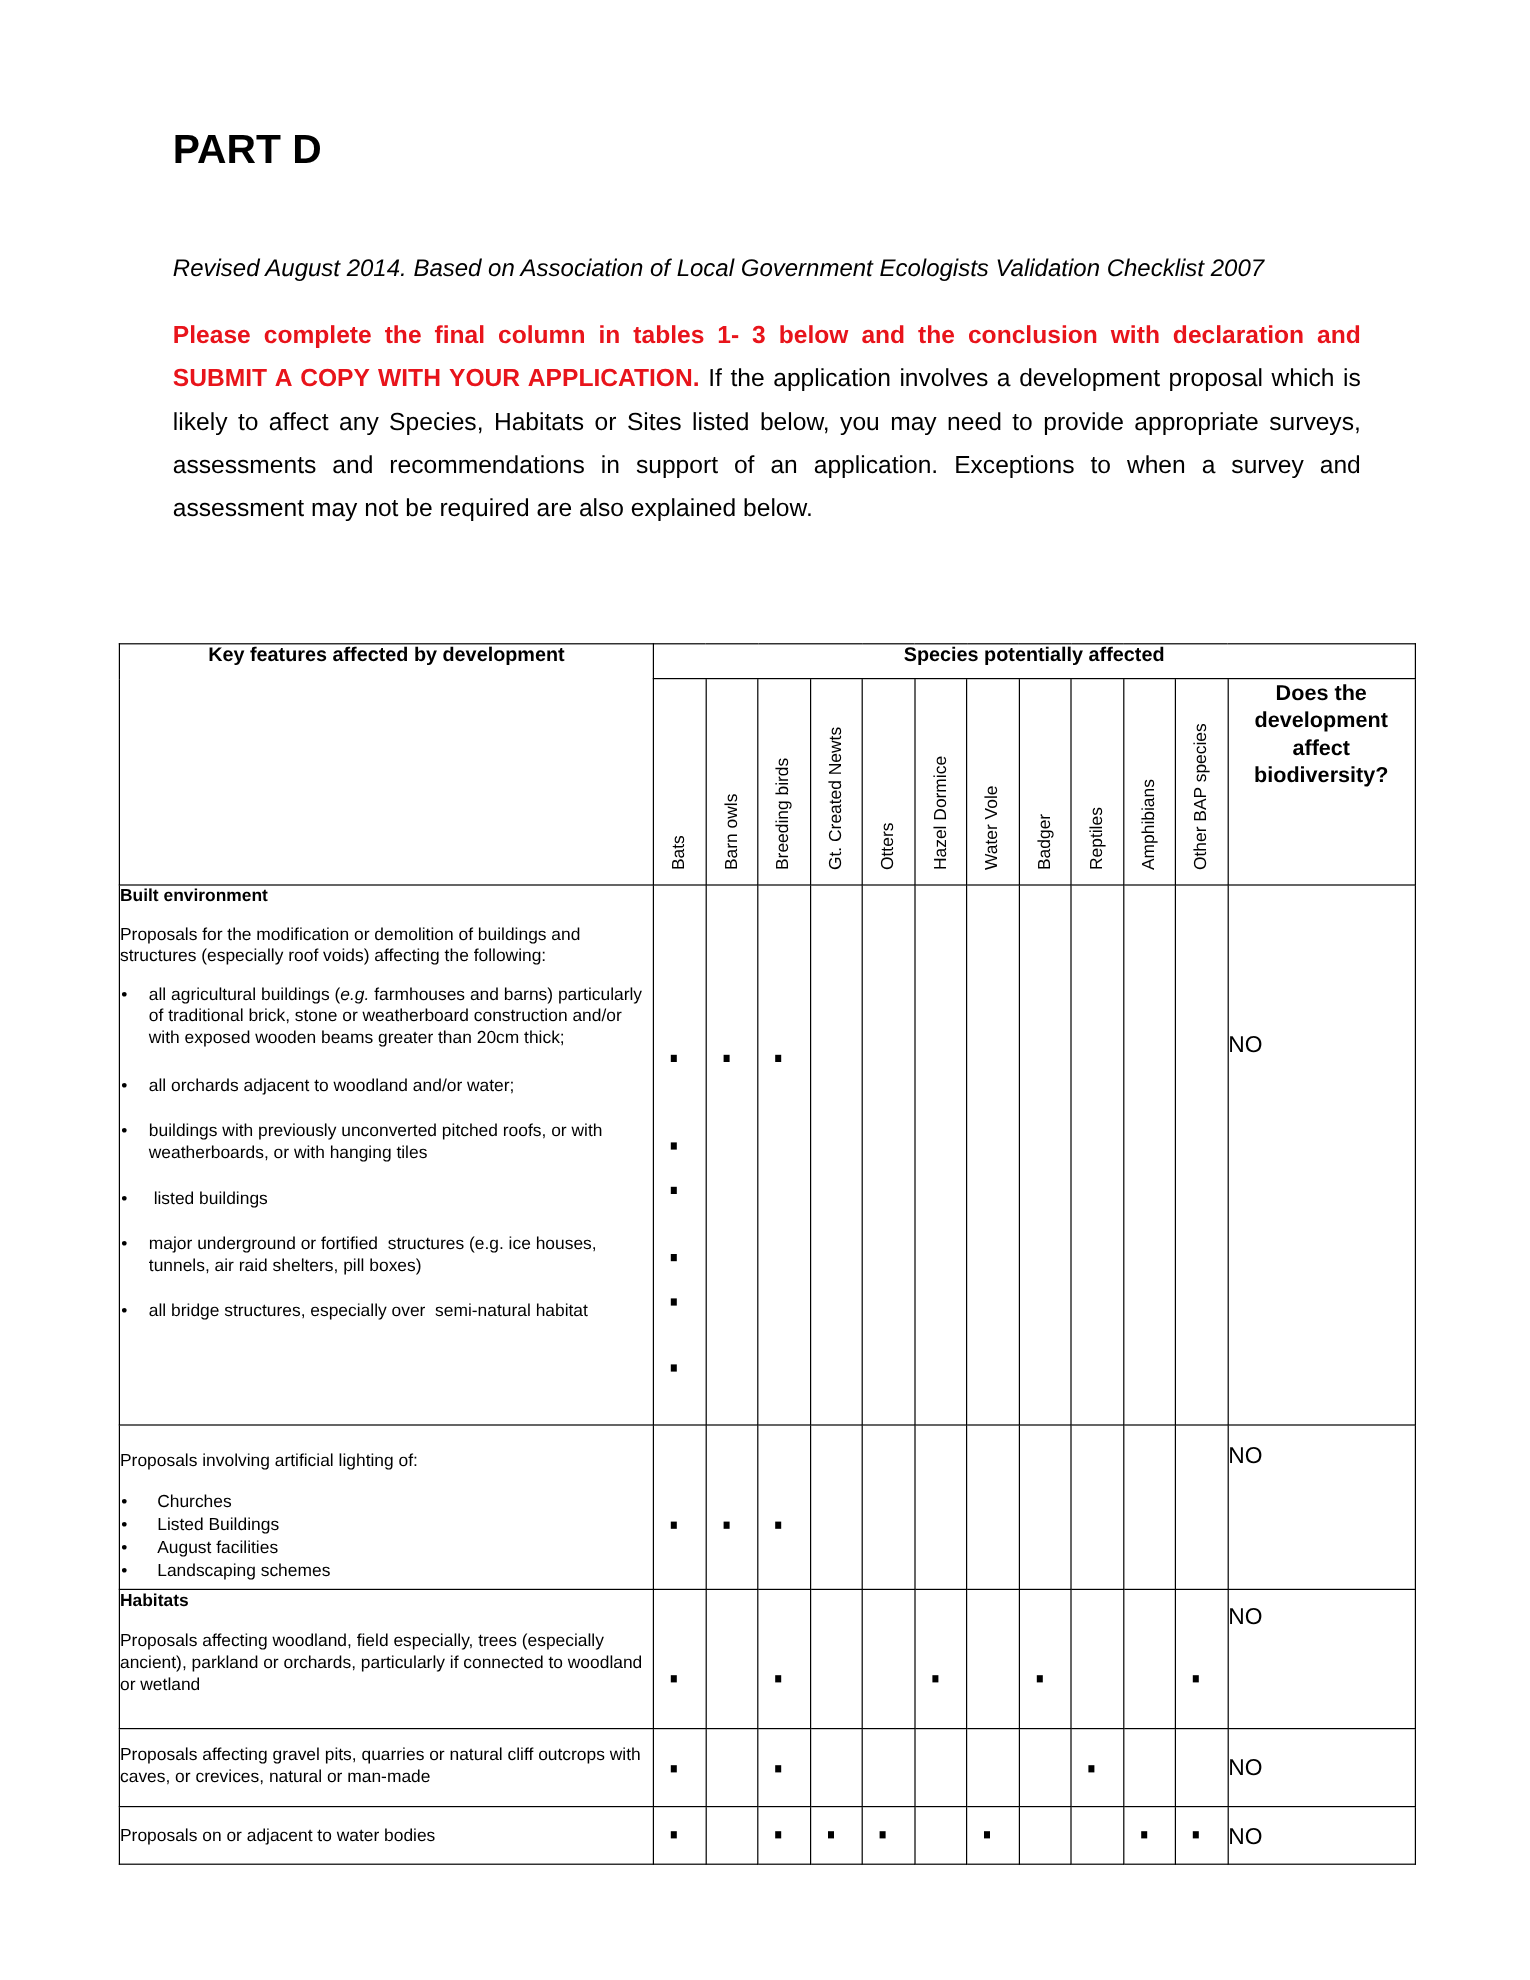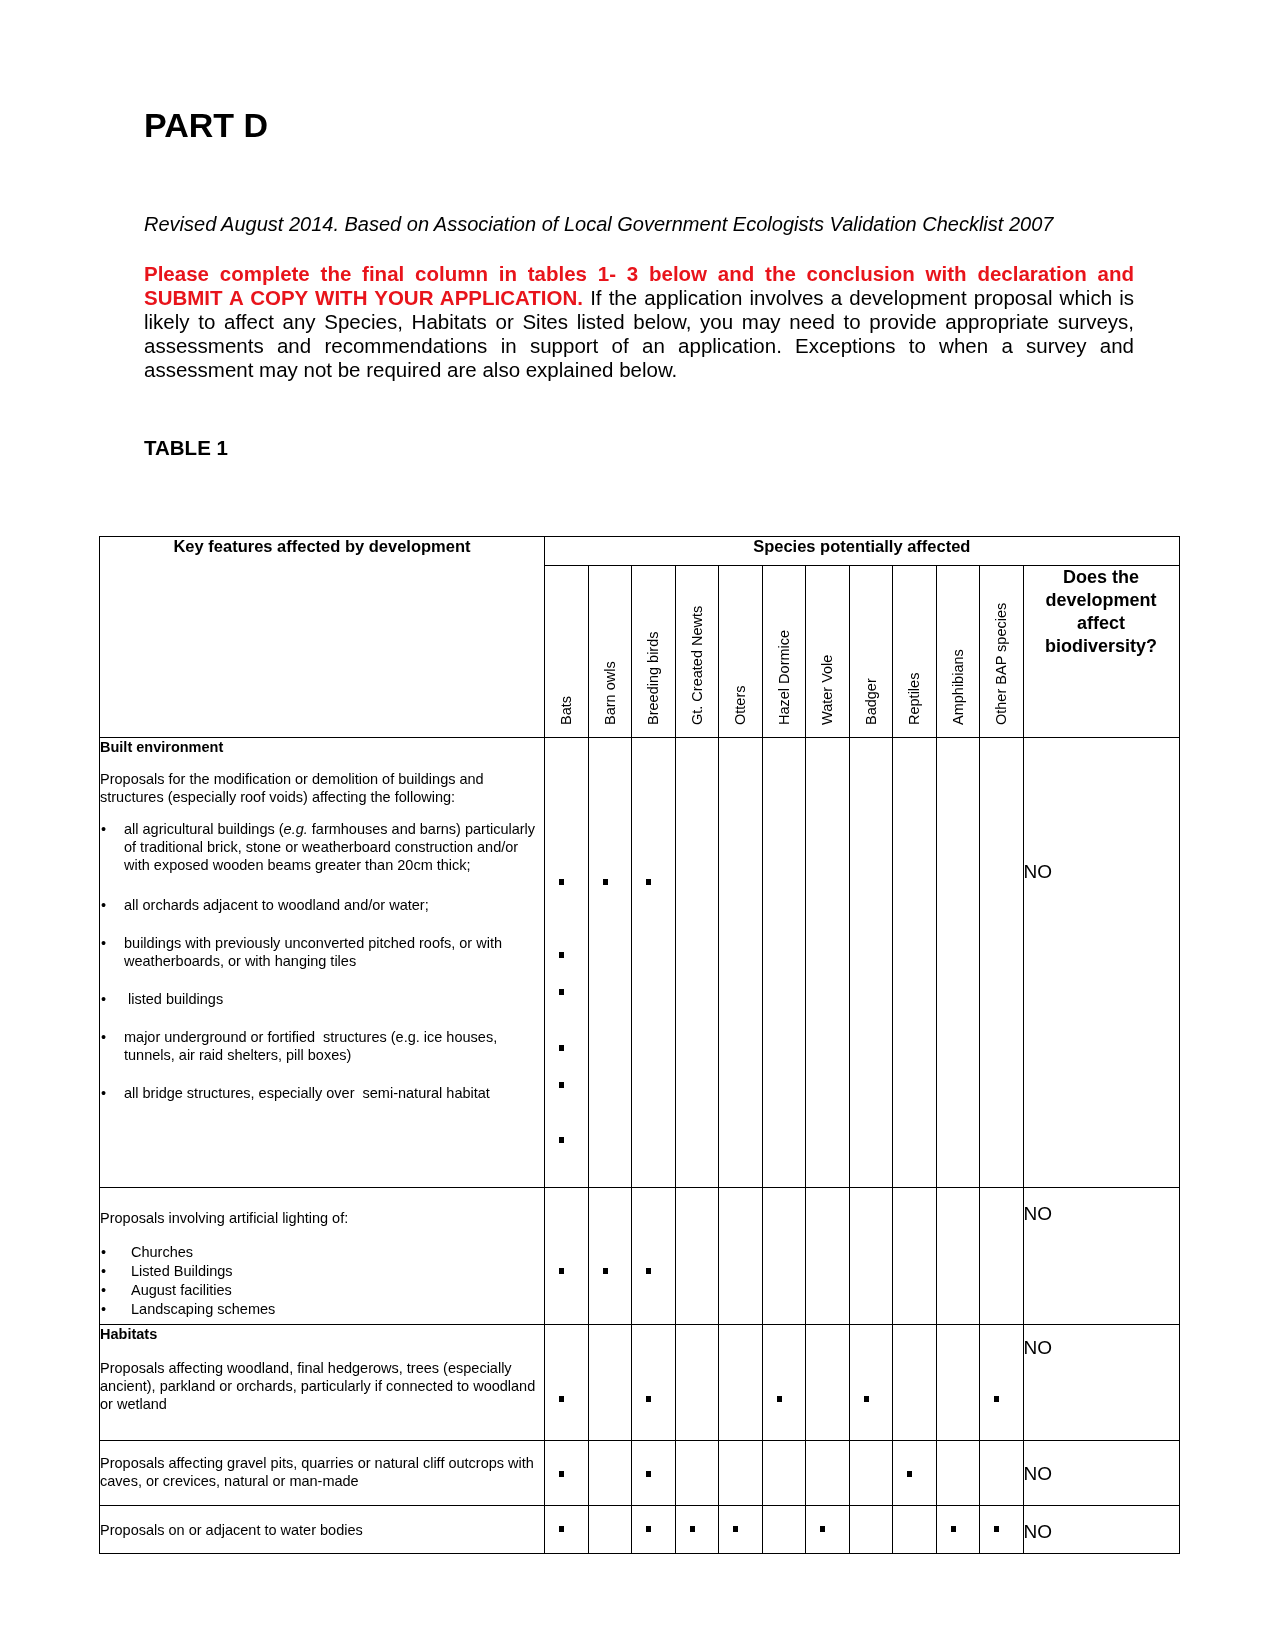--- a/index.html
+++ b/index.html
@@ -1,20 +1,20 @@
 <!DOCTYPE html>
 <html><head>
 <meta charset="utf-8">
 <style>
   html, body { margin:0; padding:0; background:#ffffff; }
   body { width:1275px; height:1650px; position:relative; overflow:hidden;
          font-family:"Liberation Sans", sans-serif; color:#000; }
   .page-title { position:absolute; left:144px; top:104px; font-size:34px; font-weight:bold; line-height:42px; margin:0; }
   .revised { position:absolute; left:144px; top:212px; width:990px; font-size:20px; font-style:italic; line-height:24px; white-space:nowrap; }
-  .intro { position:absolute; left:144px; top:262px; width:990px; font-size:20.5px; line-height:24px; text-align:justify; margin:0; }
+  .intro { position:absolute; left:144px; top:262px; width:990px; font-size:20.5px; line-height:36px; text-align:justify; margin:0; }
   .intro .red { color:#e8141b; font-weight:bold; }
   .table-label { position:absolute; left:144px; top:435px; width:990px; font-size:20.5px; font-weight:bold; line-height:25px; }
   .table-sub { text-align:justify; }
   table.checklist { position:absolute; left:99px; top:536px; width:1080px; border-collapse:collapse; table-layout:fixed; font-size:14.5px; }
   table.checklist td, table.checklist th { border:1.4px solid #000; padding:0; vertical-align:top; }
   th.key-head { font-size:16.5px; font-weight:bold; vertical-align:middle; text-align:center; }
   th.species-head { height:28px; font-size:16.5px; font-weight:bold; text-align:center; vertical-align:middle; }
   th.species-col { height:171px; vertical-align:bottom; position:relative; font-weight:normal; }
   th.species-col .vtext { position:absolute; left:50%; bottom:12px; transform-origin:left bottom; transform:translateX(8px) rotate(-90deg); white-space:nowrap; font-size:14.5px; }
   th.affect-head { font-size:18px; font-weight:bold; text-align:center; vertical-align:middle; line-height:23px; padding:0 10px; }
@@ -35,21 +35,20 @@
 
 <h1 class="page-title">
   <span>PART D</span><br>
 </h1>
 
 <div class="revised">Revised August 2014. Based on Association of Local Government Ecologists Validation Checklist 2007</div>
 
 <p class="intro"><span class="red">Please complete the final column in tables 1- 3 below and the conclusion with declaration and SUBMIT A COPY WITH YOUR APPLICATION.</span><span> If the application involves a development proposal which is likely to affect any Species, Habitats or Sites listed below, you may need to provide appropriate surveys, assessments and recommendations in support of an application. Exceptions to when a survey and assessment may not be required are also explained below.</span></p>
 
 <div class="table-label">
-  <div>TABLE 1</div>
 </div>
 
 <table class="checklist">
   <colgroup>
     <col style="width:445px">
     <col style="width:43.5px">
       <col style="width:43.5px">
       <col style="width:43.5px">
       <col style="width:43.5px">
       <col style="width:43.5px">
@@ -169,21 +168,21 @@
       <td class="dot-cell"></td>
       <td class="dot-cell"></td>
       <td class="dot-cell"></td>
       <td class="dot-cell"></td>
       <td class="answer" style="padding-top:15px">NO</td>
     </tr>
 
     <tr style="height:116px">
       <td class="feature">
         <div class="section-title" style="margin-bottom:16px">Habitats</div>
-        <p style="margin:0">Proposals affecting woodland, final hedgerows, trees (especially ancient), parkland or orchards, particularly if connected to woodland or wetland</p>
+        <p style="margin:0">Proposals affecting woodland, field especially, trees (especially ancient), parkland or orchards, particularly if connected to woodland or wetland</p>
       </td>
       <td class="dot-cell">
           <span class="dot" style="top:71px"></span>
         </td>
       <td class="dot-cell"></td>
       <td class="dot-cell">
           <span class="dot" style="top:71px"></span>
         </td>
       <td class="dot-cell"></td>
       <td class="dot-cell"></td>

